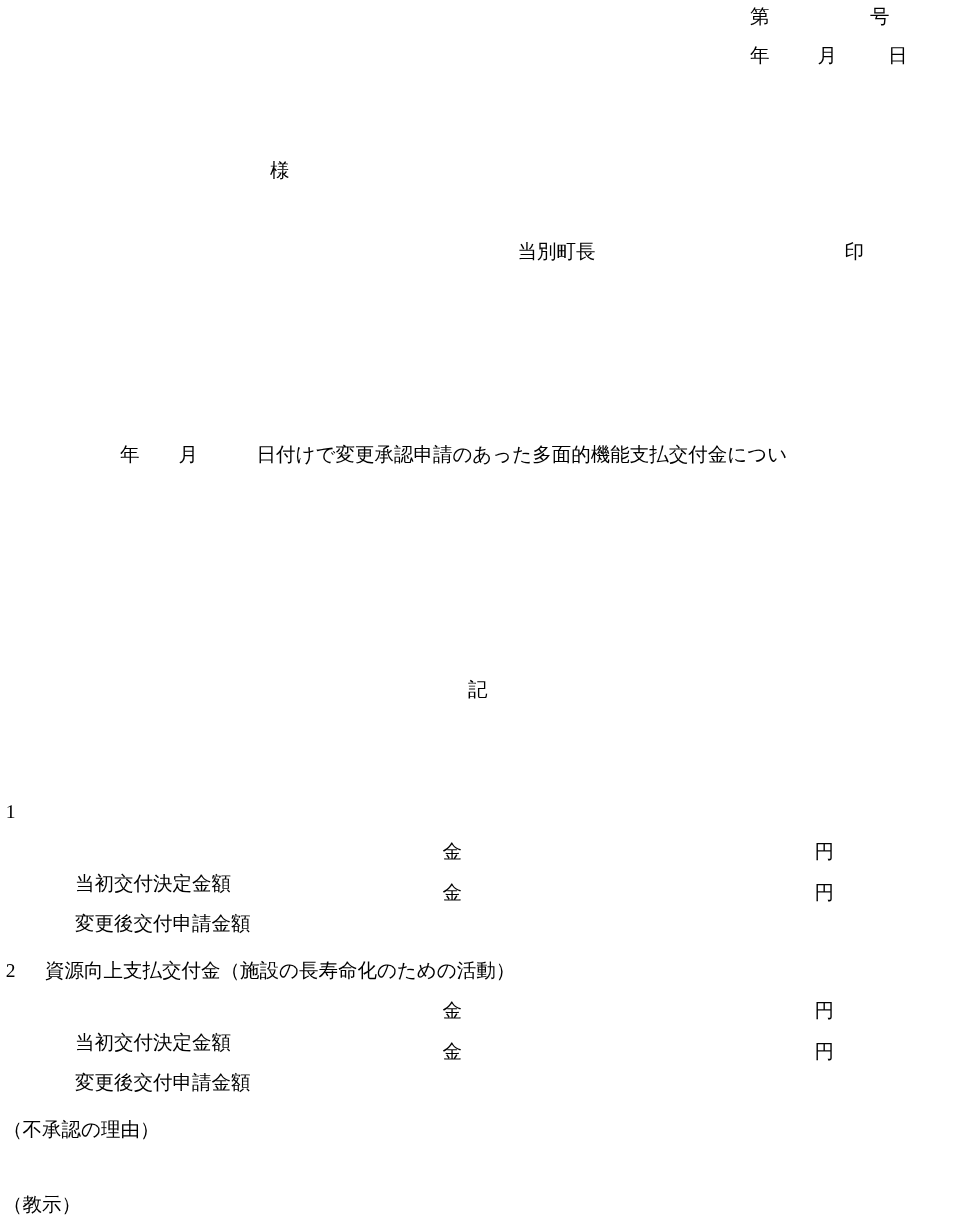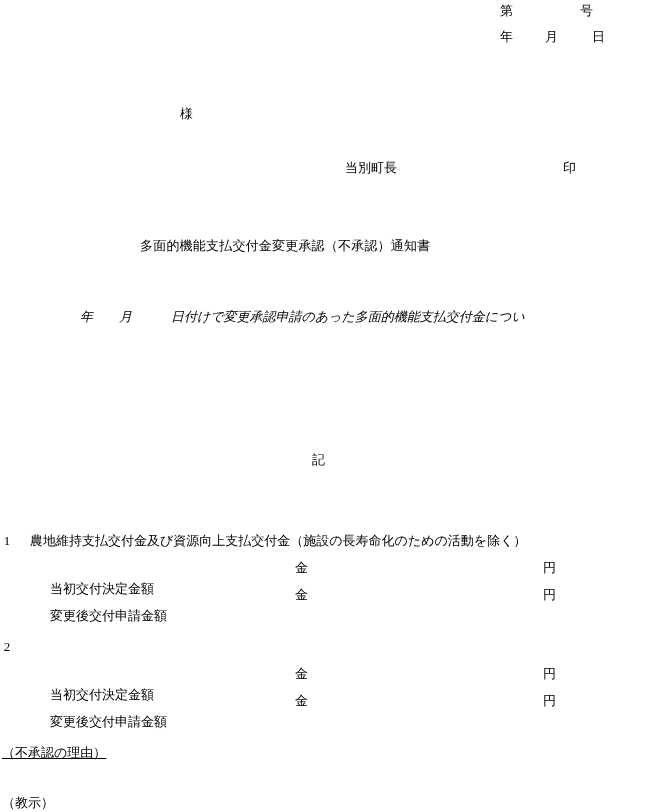--- a/index.html
+++ b/index.html
@@ -56,23 +56,22 @@
   .seal {
     top: 160px;
     left: 563px;
   }
   .title {
     top: 238px;
     left: 140px;
     letter-spacing: 0.2px;
   }
   .body1-line1 {
-    top: 309px;
+    top: 295px;
     left: 80px;
-    font-style: italic;
   }
   .body1-line2 {
     top: 345px;
     left: 0px;
   }
   .ki {
     top: 452px;
     left: 312px;
   }
 
@@ -98,21 +97,20 @@
   .r1 { top: 533px; }
   .r2 { top: 560px; }
   .r3 { top: 587px; }
   .r4 { top: 639px; }
   .r5 { top: 666px; }
   .r6 { top: 693px; }
 
   .reason {
     top: 745px;
     left: 2px;
-    text-decoration: underline;
   }
   .instruction {
     top: 795px;
     left: 2px;
   }
 </style>
 </head>
 <body>
 
 <div class="page">
@@ -126,38 +124,37 @@
     <span class="c1">年</span>
     <span class="c2">月</span>
     <span class="c3">日</span>
   </div>
 
   <div class="abs addressee">様</div>
 
   <div class="abs issuer">当別町長</div>
   <div class="abs seal">印</div>
 
-  <div class="abs title">多面的機能支払交付金変更承認（不承認）通知書</div>
 
   <div class="abs body1-line1">年　　月　　　日付けで変更承認申請のあった多面的機能支払交付金につい</div>
 
   <div class="abs ki">記</div>
 
   <div class="abs item-num r1">1</div>
-  <div class="abs item-text r1">農地維持支払交付金及び資源向上支払交付金（施設の長寿命化のための活動を除く）</div>
 
   <div class="abs sub-label r2">当初交付決定金額</div>
   <div class="abs sub-kin r2">金</div>
   <div class="abs sub-yen r2">円</div>
 
   <div class="abs sub-label r3">変更後交付申請金額</div>
   <div class="abs sub-kin r3">金</div>
   <div class="abs sub-yen r3">円</div>
 
   <div class="abs item-num r4">2</div>
+  <div class="abs item-text r4">資源向上支払交付金（施設の長寿命化のための活動）</div>
 
   <div class="abs sub-label r5">当初交付決定金額</div>
   <div class="abs sub-kin r5">金</div>
   <div class="abs sub-yen r5">円</div>
 
   <div class="abs sub-label r6">変更後交付申請金額</div>
   <div class="abs sub-kin r6">金</div>
   <div class="abs sub-yen r6">円</div>
 
   <div class="abs reason">（不承認の理由）</div>

